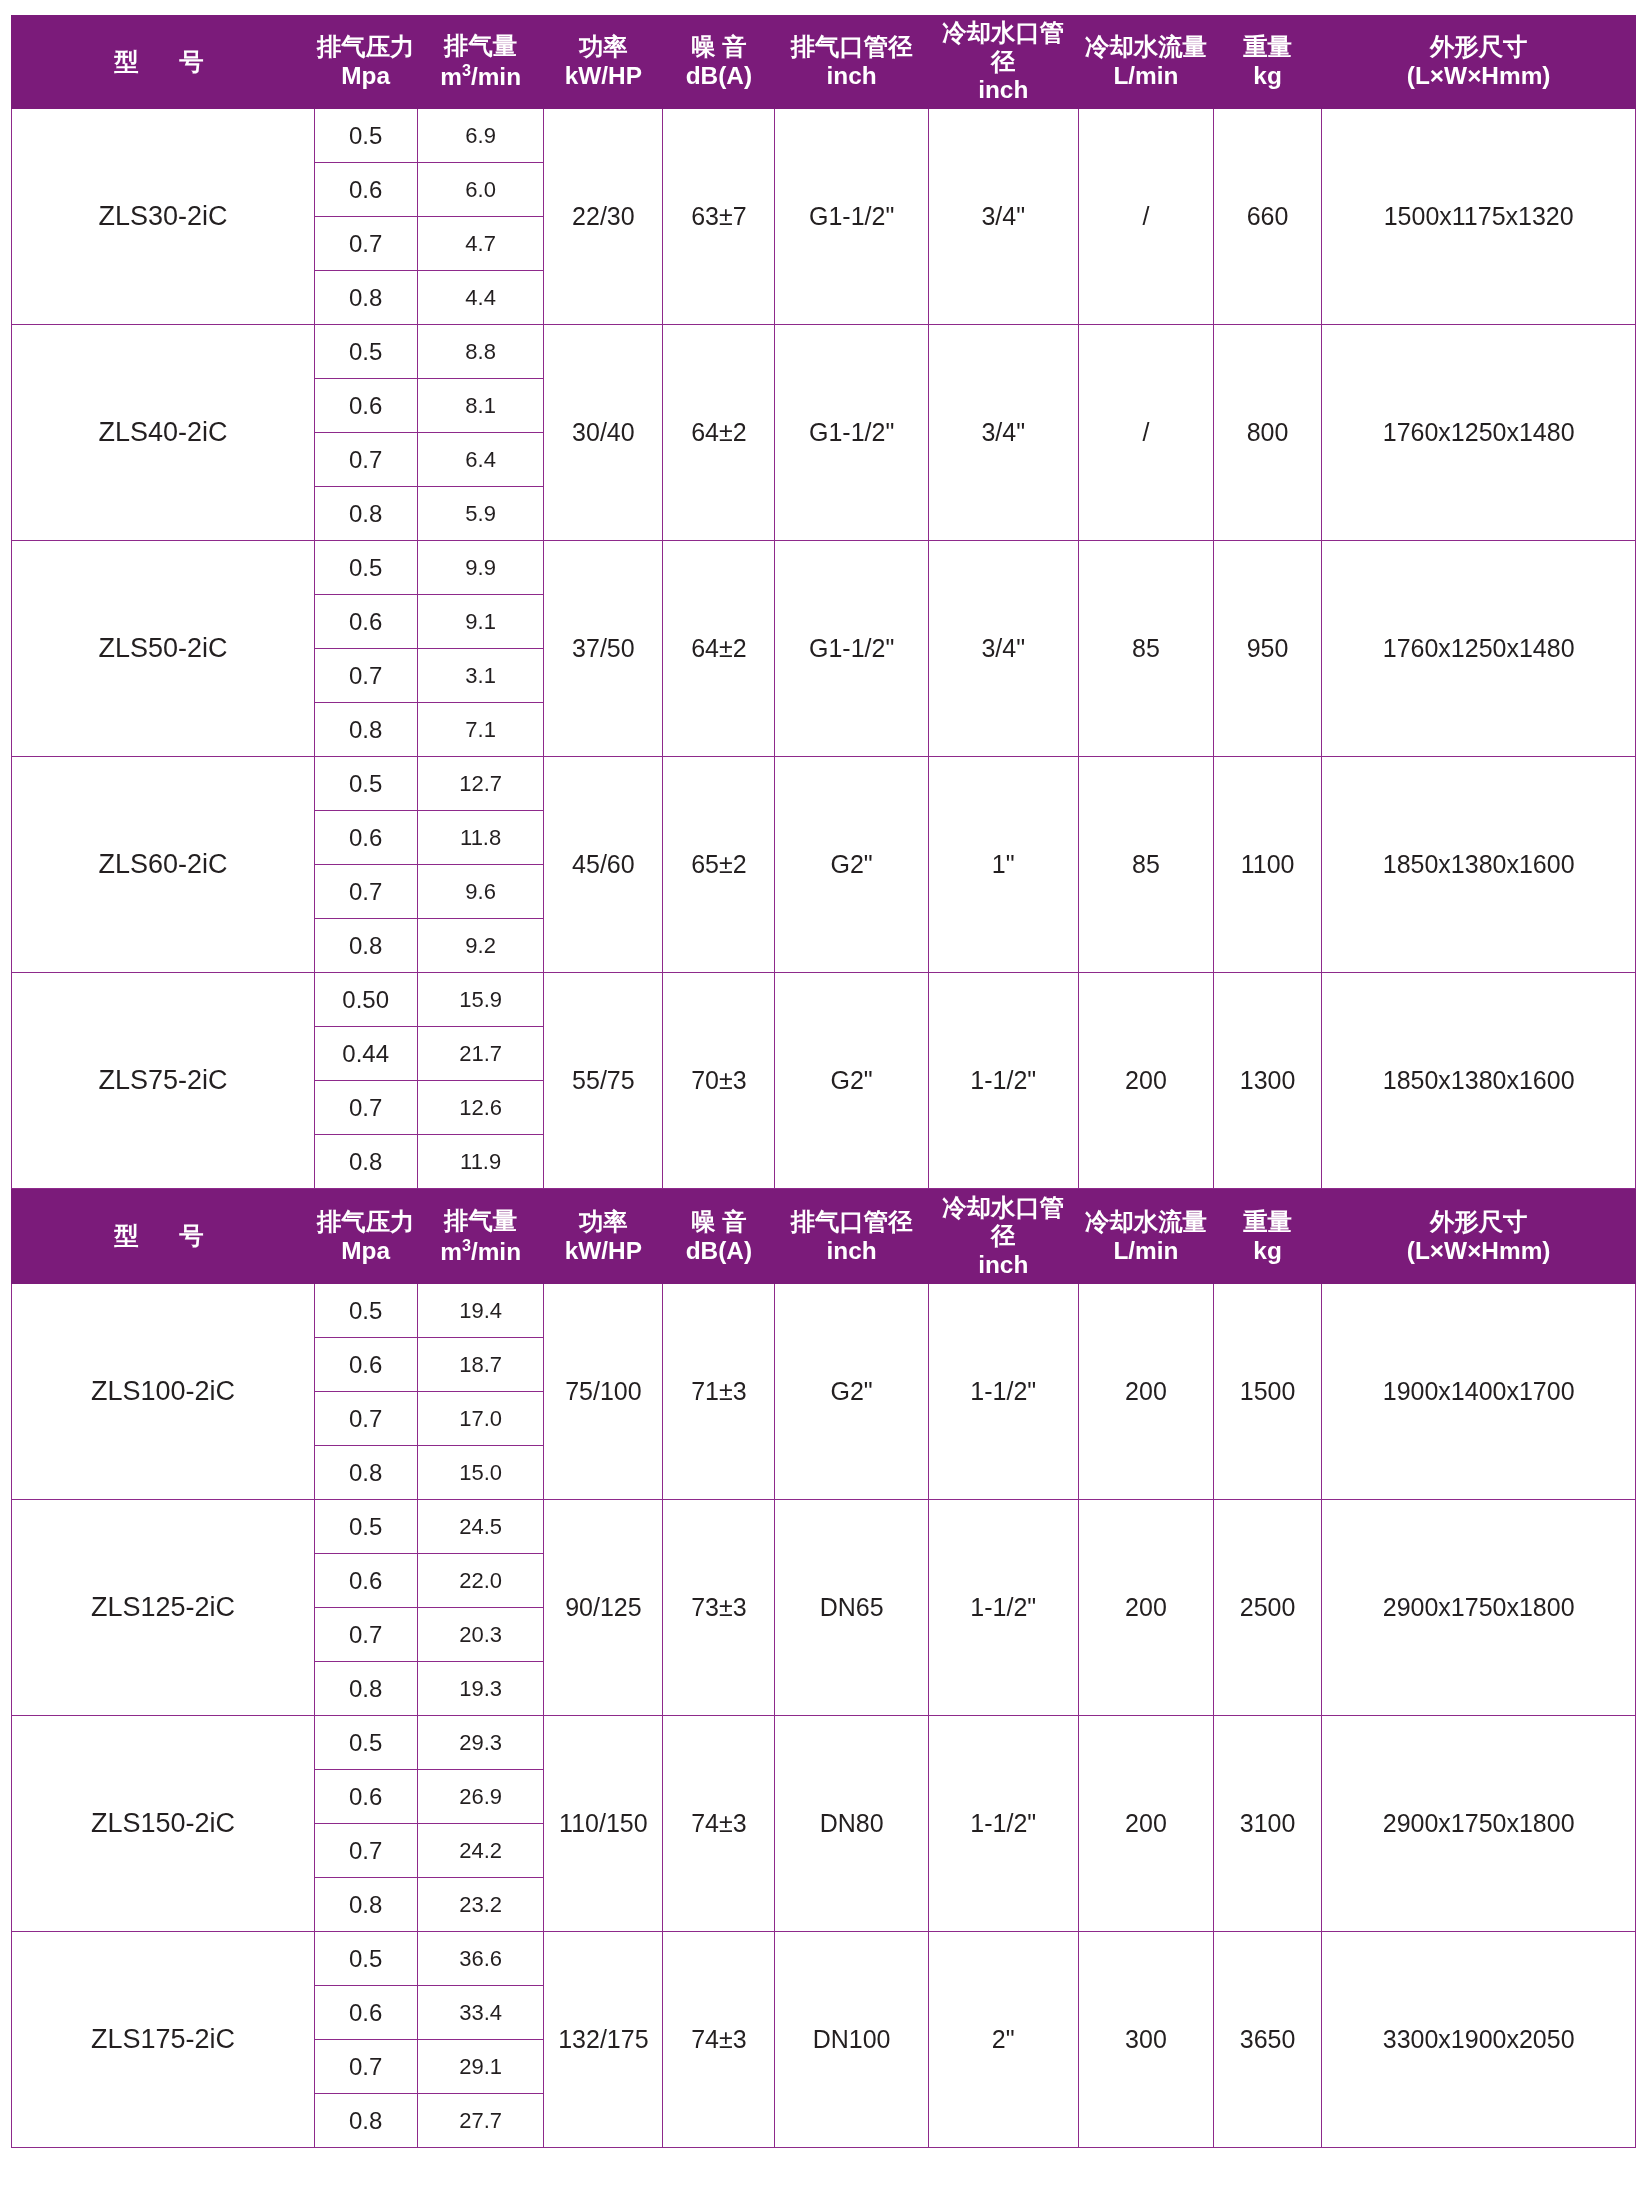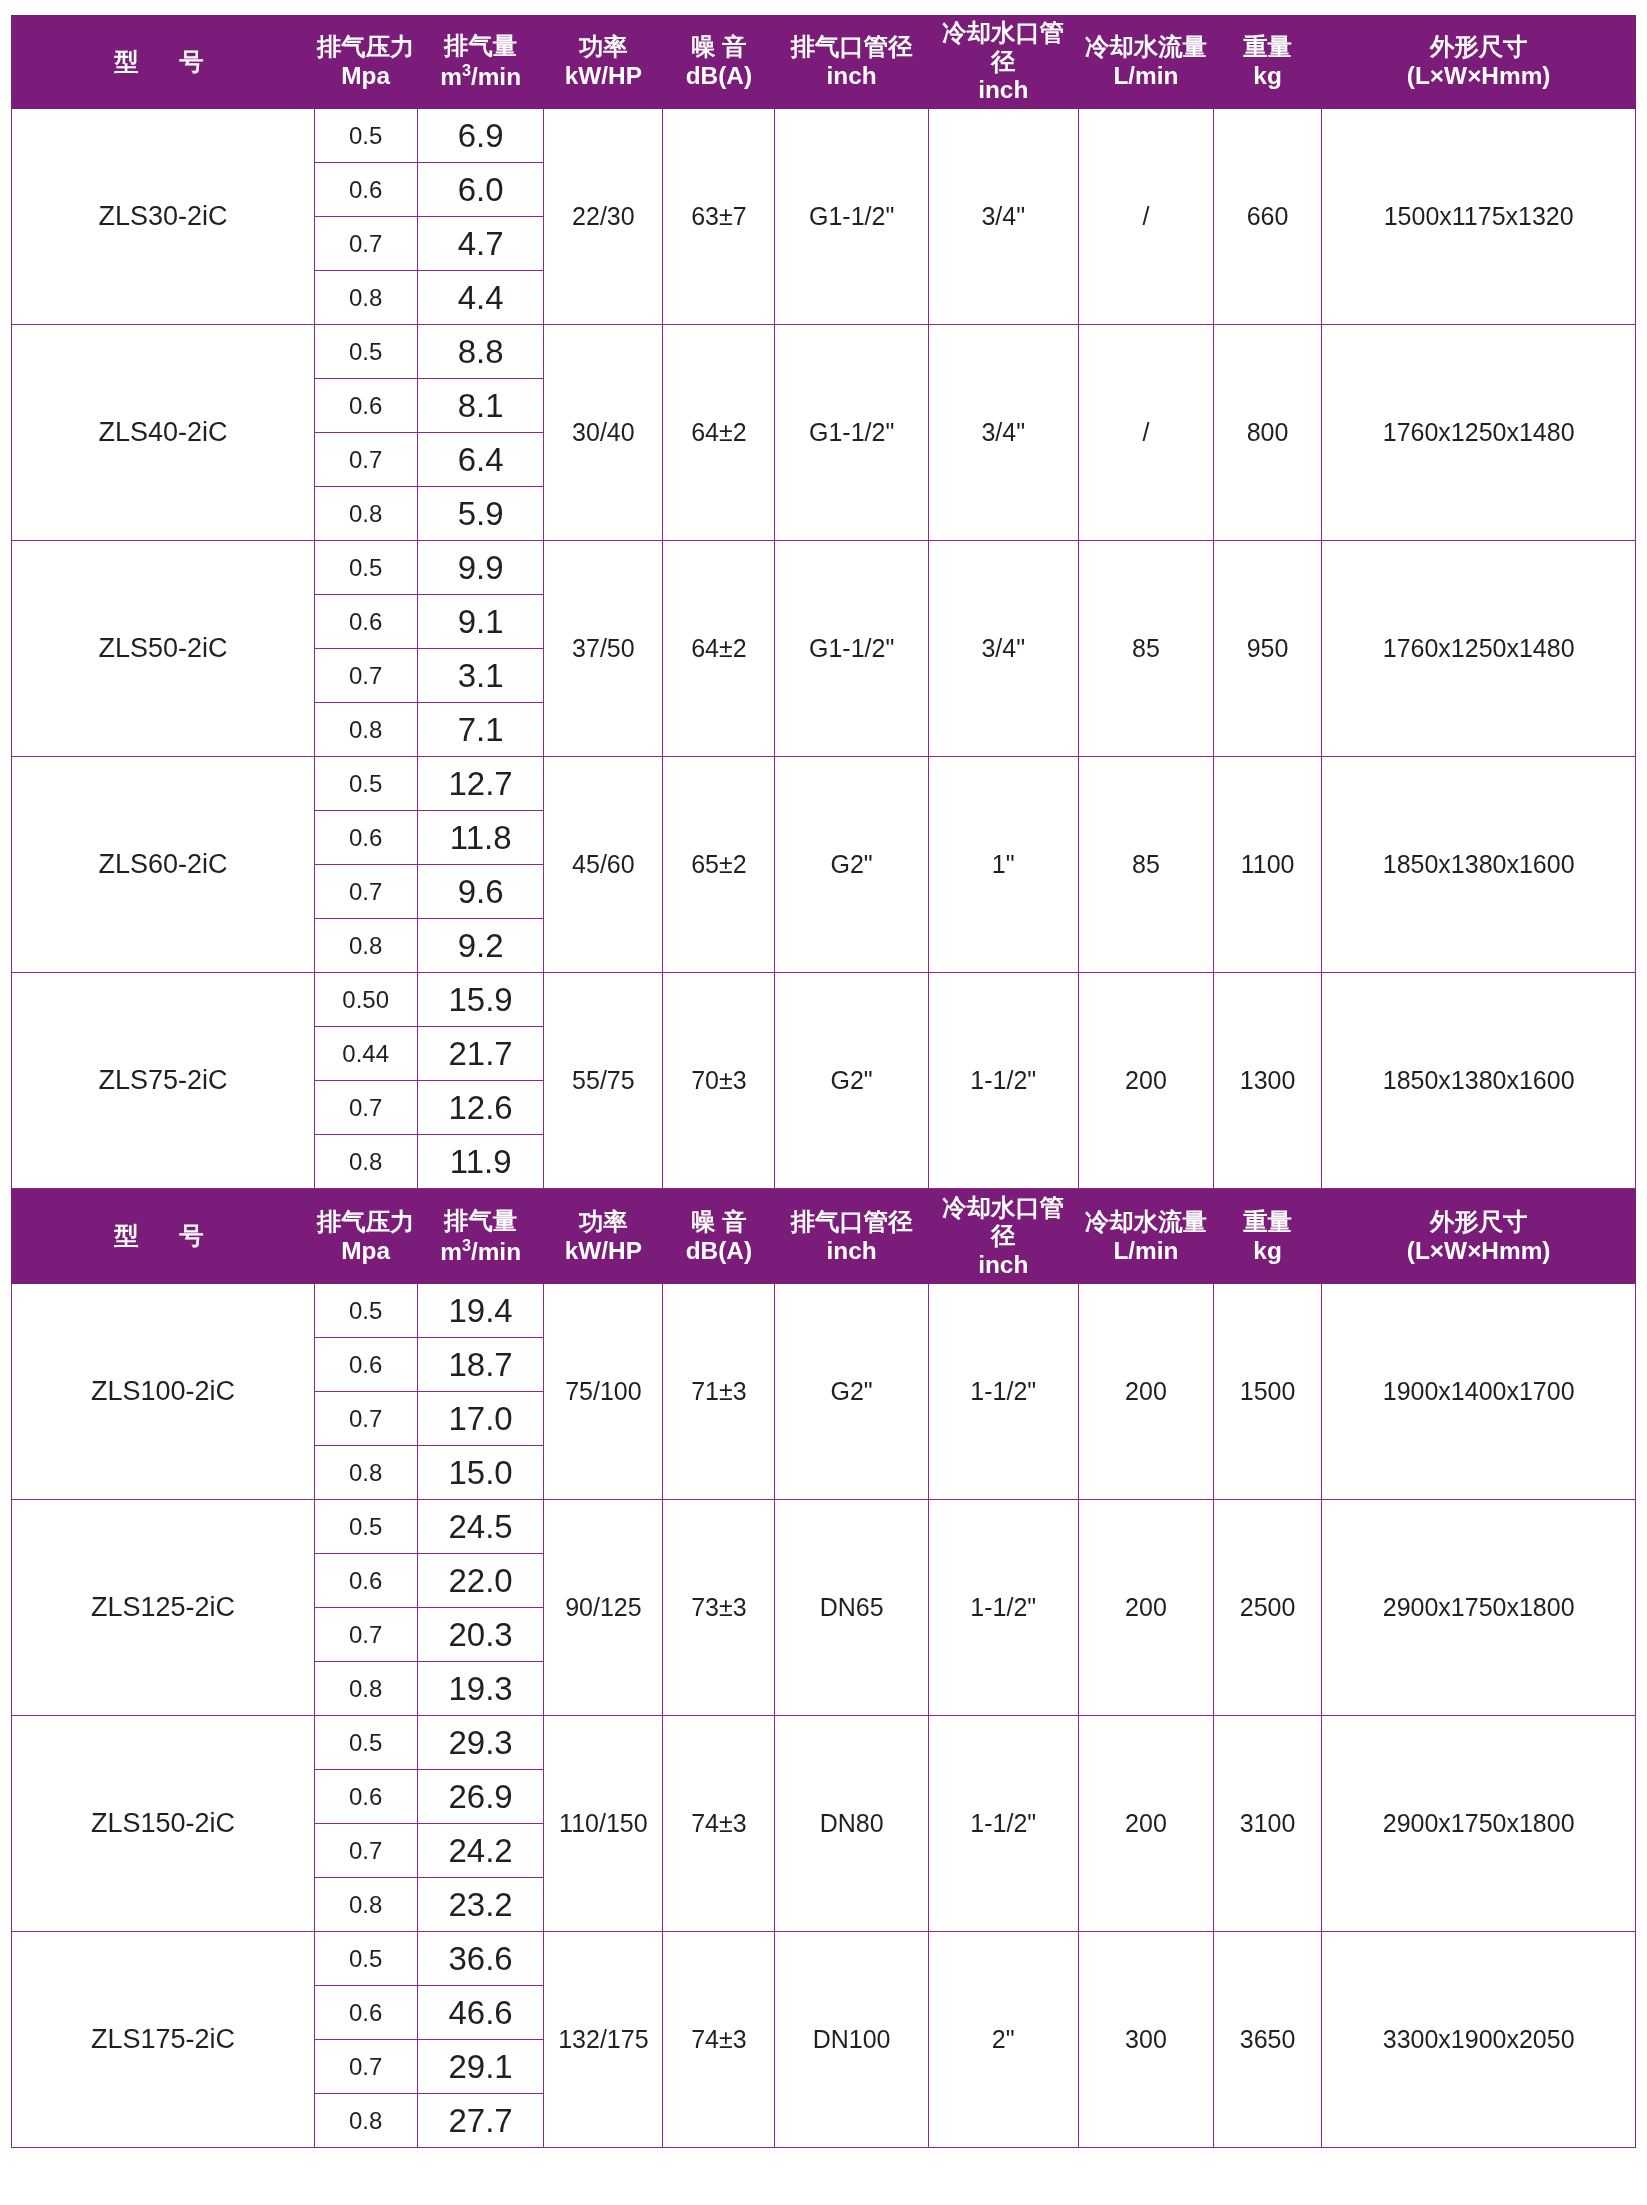--- a/index.html
+++ b/index.html
@@ -53,21 +53,21 @@
     font-size: 27px;
   }
   td.num {
     font-size: 24.4px;
     height: 53px;
   }
   td.press {
     font-size: 24px;
   }
   td.flow {
-    font-size: 33px;
+    font-size: 22px;
   }
   td.wide {
     font-size: 25px;
   }
   
   col.c-model  { width: 272px; }
   col.c-press  { width: 93px; }
   col.c-flow   { width: 114px; }
   col.c-power  { width: 107px; }
   col.c-noise  { width: 101px; }
@@ -393,21 +393,21 @@
             <td class="wide" rowspan="4">132/175</td>
             <td class="wide" rowspan="4">74±3</td>
             <td class="wide" rowspan="4">DN100</td>
             <td class="wide" rowspan="4">2"</td>
             <td class="wide" rowspan="4">300</td>
             <td class="wide" rowspan="4">3650</td>
             <td class="wide" rowspan="4">3300x1900x2050</td>
           </tr>
           <tr>
             <td class="num press">0.6</td>
-            <td class="num flow">46.6</td>
+            <td class="num flow">33.4</td>
           </tr>
           <tr>
             <td class="num press">0.7</td>
             <td class="num flow">29.1</td>
           </tr>
           <tr>
             <td class="num press">0.8</td>
             <td class="num flow">27.7</td>
           </tr>
         </tbody>

